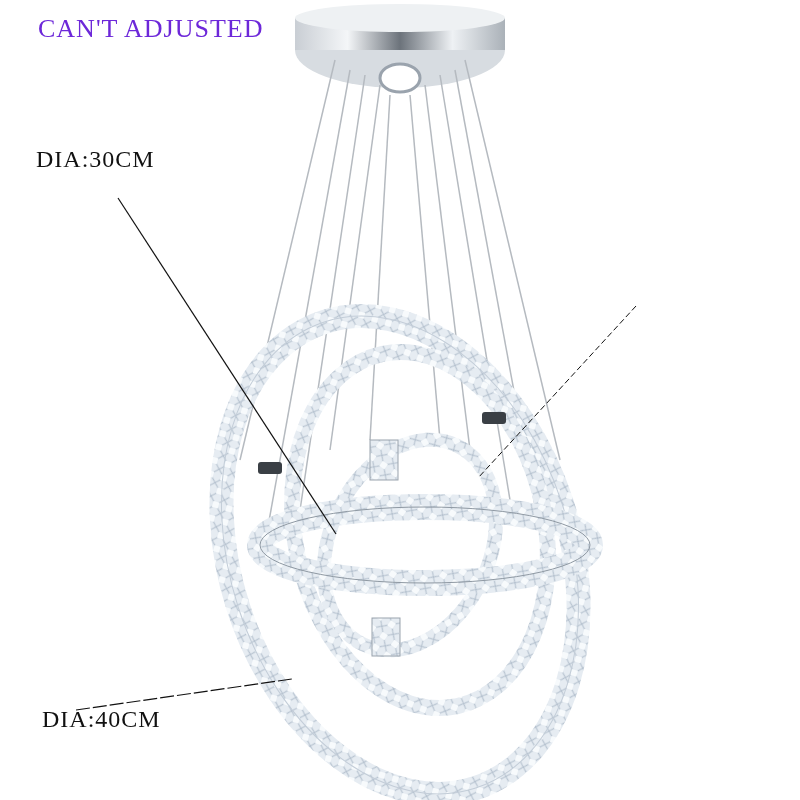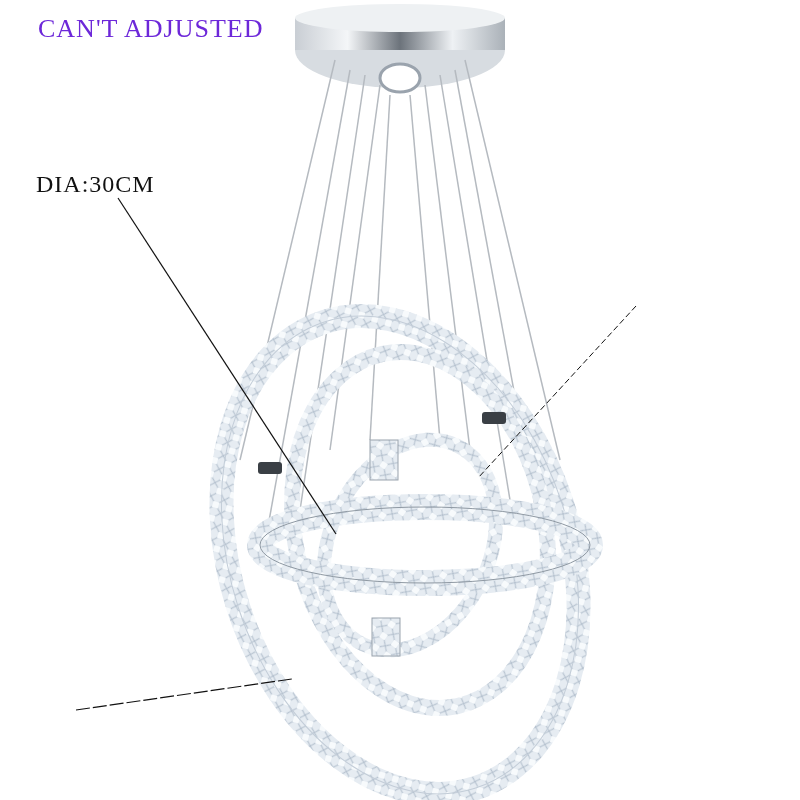--- a/index.html
+++ b/index.html
@@ -1,21 +1,21 @@
 <!DOCTYPE html>
 <html><head>
 <meta charset="utf-8">
 <style>
   html, body { margin: 0; padding: 0; background: #ffffff; }
   body { width: 800px; height: 800px; position: relative; overflow: hidden; font-family: "DejaVu Serif", "Liberation Serif", serif; }
   .stage { position: absolute; left: 0; top: 0; width: 800px; height: 800px; }
   .label { position: absolute; font-family: "Liberation Serif", "DejaVu Serif", serif; letter-spacing: 1px; white-space: nowrap; }
   .title { left: 8px; top: 14px; font-size: 26px; color: #6d28d9; margin-left: 30px; }
   .dim { font-size: 24px; color: #111111; }
-  .dim30 { left: 36px; top: 171px; text-align: center; }
+  .dim30 { left: 36px; top: 146px; text-align: center; }
   .dim20 { left: 636px; top: 286px; }
   .dim40 { left: 42px; top: 706px; }
 </style>
 </head>
 <body>
 
 <div class="stage">
   <svg width="800" height="800" viewBox="0 0 800 800">
     <defs>
       <linearGradient id="chrome" x1="0" x2="1" y1="0" y2="0">
@@ -70,13 +70,14 @@
     <rect x="258" y="462" width="24" height="12" rx="3" fill="#3a3f45"></rect>
     <rect x="482" y="412" width="24" height="12" rx="3" fill="#3a3f45"></rect>
 
     <line x1="118" y1="198" x2="336" y2="534" stroke="#111" stroke-width="1.2"></line>
     <line x1="636" y1="306" x2="478" y2="478" stroke="#111" stroke-width="1" stroke-dasharray="6 3"></line>
     <line x1="76" y1="710" x2="292" y2="679" stroke="#111" stroke-width="1.2" stroke-dasharray="14 3"></line>
   </svg>
 
   <div class="label title">CAN'T ADJUSTED</div>
   <div class="label dim dim30">DIA:30CM</div>
+  <div class="label dim dim40">DIA:40CM</div>
 </div>
 
 </body></html>

